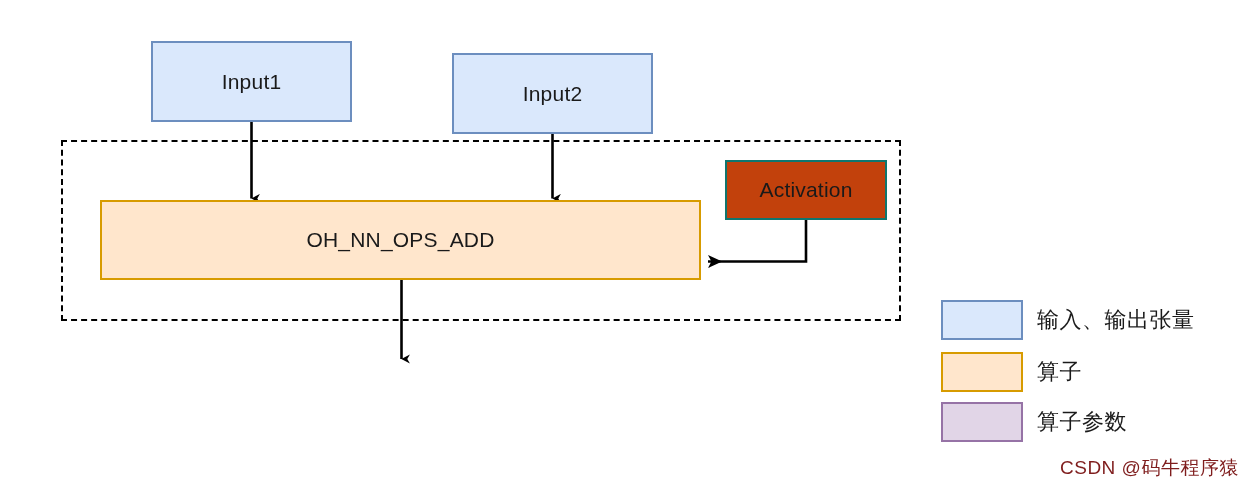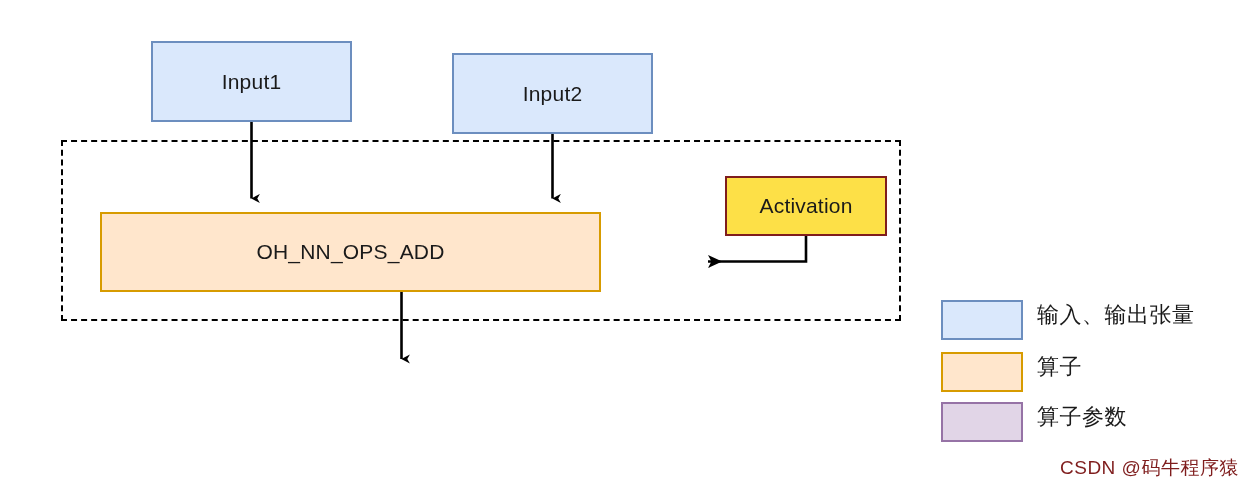--- a/index.html
+++ b/index.html
@@ -31,23 +31,22 @@
   }
   .node-tensor {
     background: #dae8fc;
     border: 2px solid #6c8ebf;
   }
   .node-op {
     background: #ffe6cc;
     border: 2px solid #d79b00;
   }
   .node-param {
-    background: #fde047;
-    border: 2px solid #7f1d1d;
-    margin-top: 16px;
+    background: #c2410c;
+    border: 2px solid #0f766e;
   }
   .model-container {
     position: absolute;
     box-sizing: border-box;
     border: 2.5px dashed #000000;
     background: transparent;
   }
   .model-label {
     position: absolute;
     font-size: 20px;
@@ -62,21 +61,21 @@
     width: 1242px;
     height: 482px;
     pointer-events: none;
   }
   .legend {
     position: absolute;
   }
   .legend-row {
     position: absolute;
     display: flex;
-    align-items: flex-start;
+    align-items: center;
   }
   .legend-swatch {
     box-sizing: border-box;
     width: 82px;
     height: 40px;
   }
   .legend-swatch.sw-tensor { background: #dae8fc; border: 2px solid #6c8ebf; }
   .legend-swatch.sw-op     { background: #ffe6cc; border: 2px solid #d79b00; }
   .legend-swatch.sw-param  { background: #e1d5e7; border: 2px solid #9673a6; }
   .legend-label {
@@ -134,21 +133,21 @@
   </div>
 
   <div class="node node-tensor" style="left:452px; top:41px; width:201px; height:81px;margin-top:12px;">
     <span>Input2</span>
   </div>
 
   <div class="node node-param" style="left:725px; top:160px; width:162px; height:60px;">
     <span>Activation</span>
   </div>
 
-  <div class="node node-op" style="left:100px; top:200px; width:501px; height:80px;margin-top:12px;">
+  <div class="node node-op" style="left:100px; top:200px; width:601px; height:80px;">
     <span>OH_NN_OPS_ADD</span>
   </div>
 
 
   <div class="legend" style="left:941px; top:300px; width:290px; height:142px;">
 
     <div class="legend-row" style="left:0px; top:0px;">
       <div class="legend-swatch sw-tensor"></div>
       <div class="legend-label">输入、输出张量</div>
     </div>

